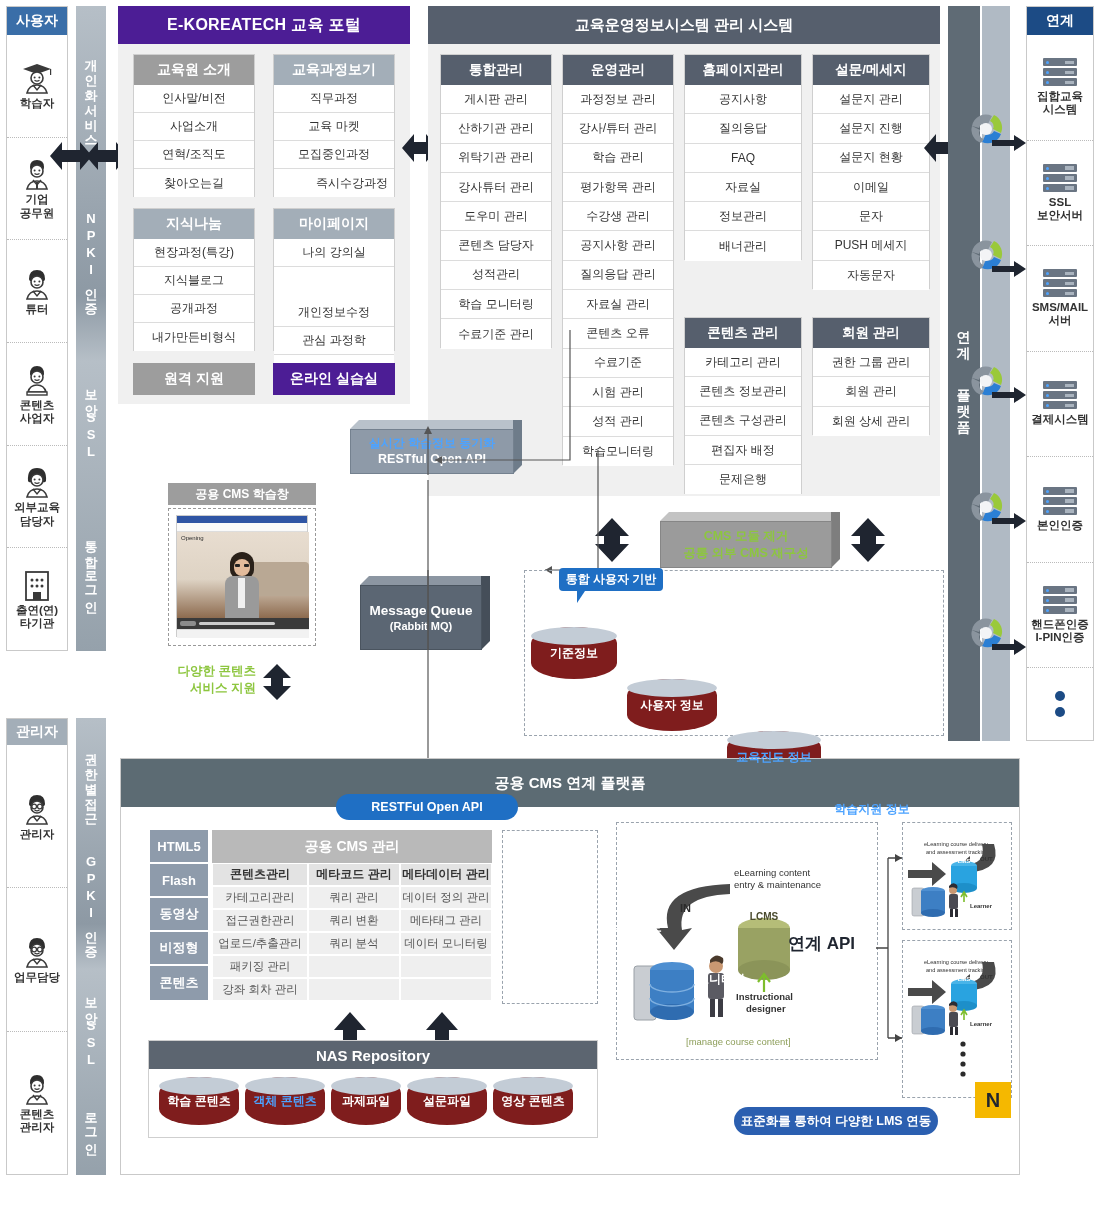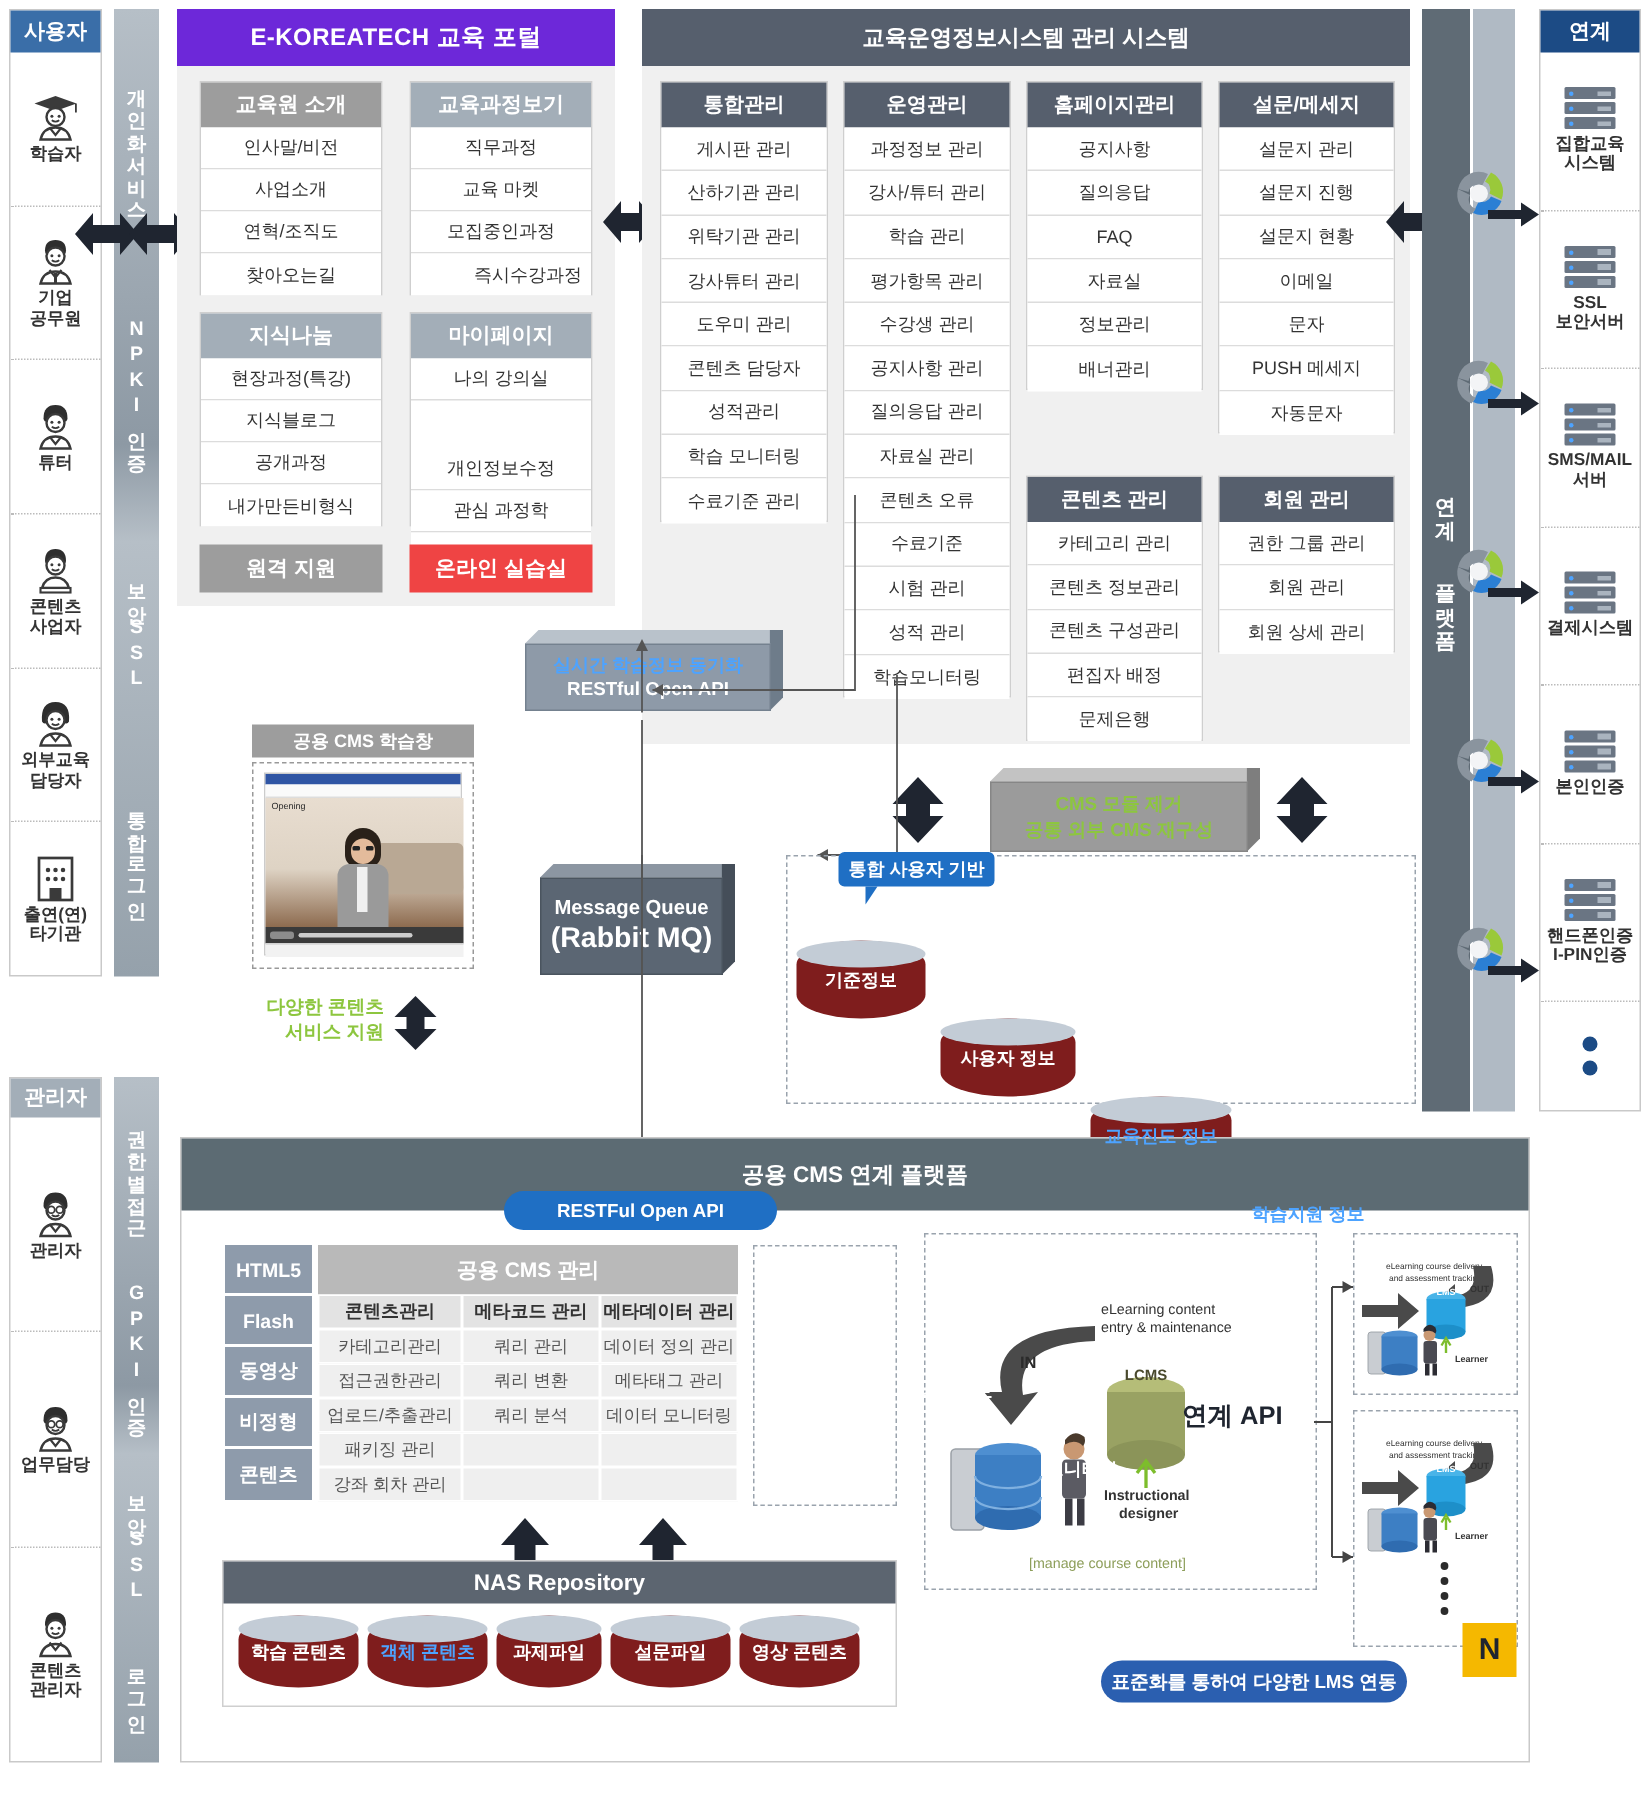--- a/index.html
+++ b/index.html
@@ -7,21 +7,21 @@
     width: 1100px; height: 1210px;
     background: #ffffff;
     font-family: "Liberation Sans", "DejaVu Sans", sans-serif;
     position: relative;
     overflow: hidden;
   }
   .abs { position: absolute; }
 
   
   .hdr-dark {
-    background: #6d28d9; color: #fff; font-weight: bold;
+    background: #4c1d95; color: #fff; font-weight: bold;
     display: flex; align-items: center; justify-content: center;
     font-size: 16px; letter-spacing: .3px;
   }
   .hdr-slate {
     background: #5c6570; color: #fff; font-weight: bold;
     display: flex; align-items: center; justify-content: center;
     font-size: 15px;
   }
   .hdr-blue {
     background: #3a6ea8; color: #fff; font-weight: bold;
@@ -364,21 +364,21 @@
 
   <div class="abs menu-box" style="left:155px; top:202px; width:122px; height:143px;">
     <div class="hdr-gray-blue" style="height:30px;">마이페이지</div>
     <div class="menu-item" style="height:28px;">나의 강의실</div>
     <div class="menu-item" style="height:28px;margin-top:32px;">개인정보수정</div>
     <div class="menu-item" style="height:28px;">관심 과정학</div>
     <div class="menu-item" style="height:28px;">학습활동내역</div>
   </div>
 
   <div class="abs hdr-gray-strong" style="left:15px; top:357px; width:122px; height:32px;">원격 지원</div>
-  <div class="abs hdr-gray-strong" style="left:155px; top:357px; width:122px; height:32px; background:#ef4444;">온라인 실습실</div>
+  <div class="abs hdr-gray-strong" style="left:155px; top:357px; width:122px; height:32px; background:#4c1d95;">온라인 실습실</div>
 </div>
 
 <svg class="abs" style="left:400px; top:124px;" width="40" height="48">
   <path d="M2 24 L14 10 L14 18 L26 18 L26 10 L38 24 L26 38 L26 30 L14 30 L14 38 Z" fill="#1f2530"></path>
 </svg>
 
 <div class="abs" style="left:428px; top:6px; width:512px; height:490px; background:#f0f0f0;">
   <div class="hdr-slate" style="height:38px; background:#565f6d;">교육운영정보시스템 관리 시스템</div>
 
   <div class="abs menu-box" style="left:12px; top:48px; width:112px; height:294px;">
@@ -616,21 +616,21 @@
     <div class="bluetxt" style="font-size:12px;">실시간 학습정보 동기화</div>
     <div style="font-size:12.5px;">RESTful Open API</div>
   </div>
 </div>
 
 <div class="box3d dk" style="left:360px; top:576px; width:130px; height:74px;">
   <div class="top"></div>
   <div class="side"></div>
   <div class="face">
     <div style="font-size:13.5px;">Message Queue</div>
-    <div style="font-size:19px;">(Rabbit MQ)</div>
+    <div style="font-size:11px;">(Rabbit MQ)</div>
   </div>
 </div>
 
 <div class="box3d gray" style="left:660px; top:512px; width:180px; height:56px;">
   <div class="top"></div>
   <div class="side"></div>
   <div class="face">
     <div class="greentxt" style="font-size:12.5px;">CMS 모듈 제거</div>
     <div class="greentxt" style="font-size:12.5px;">공통 외부 CMS 재구성</div>
   </div>

